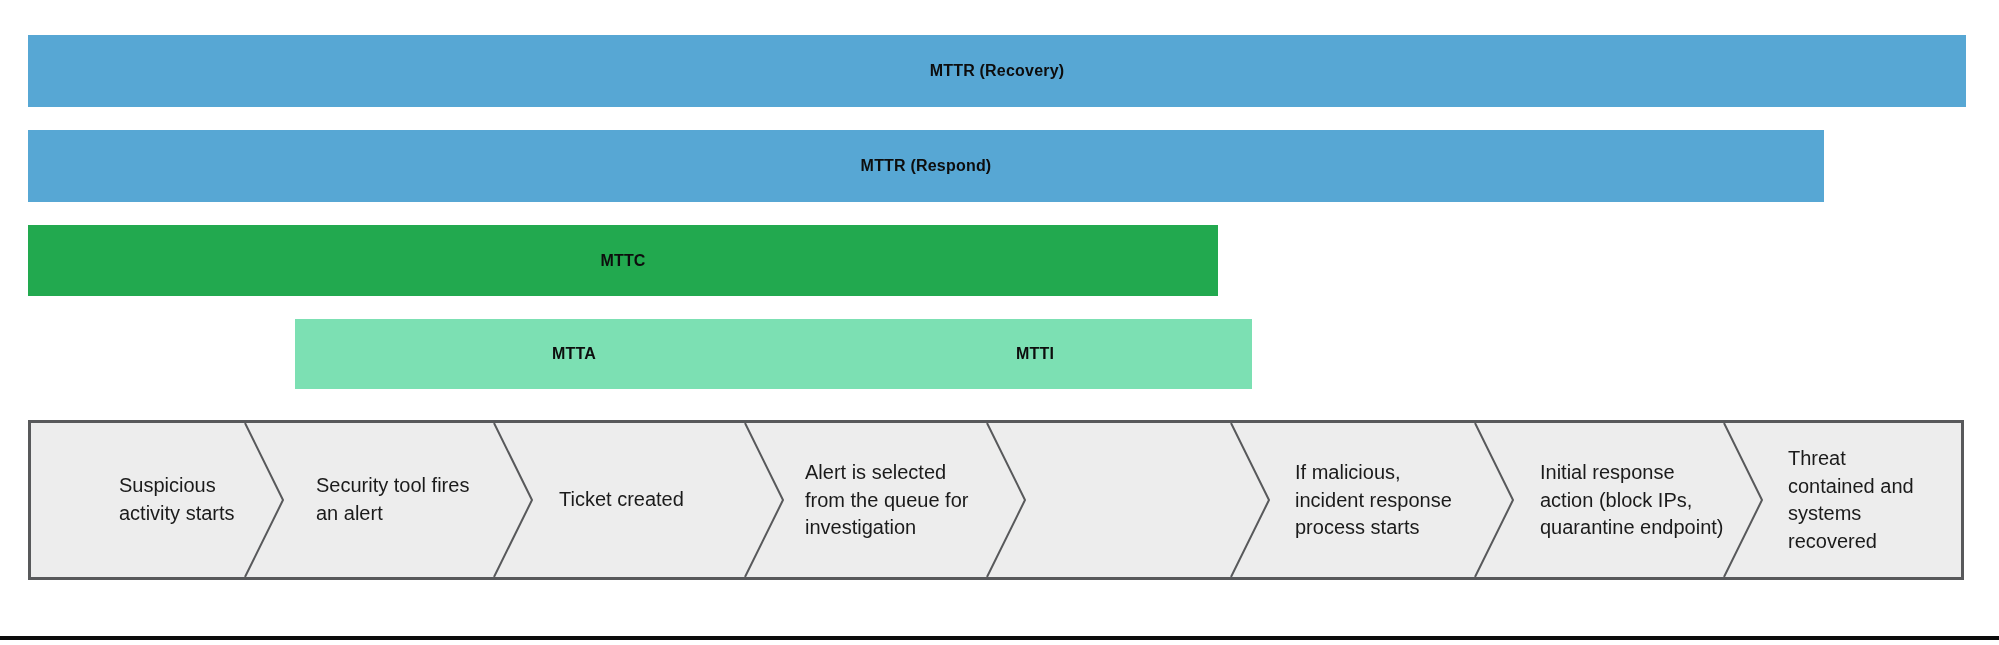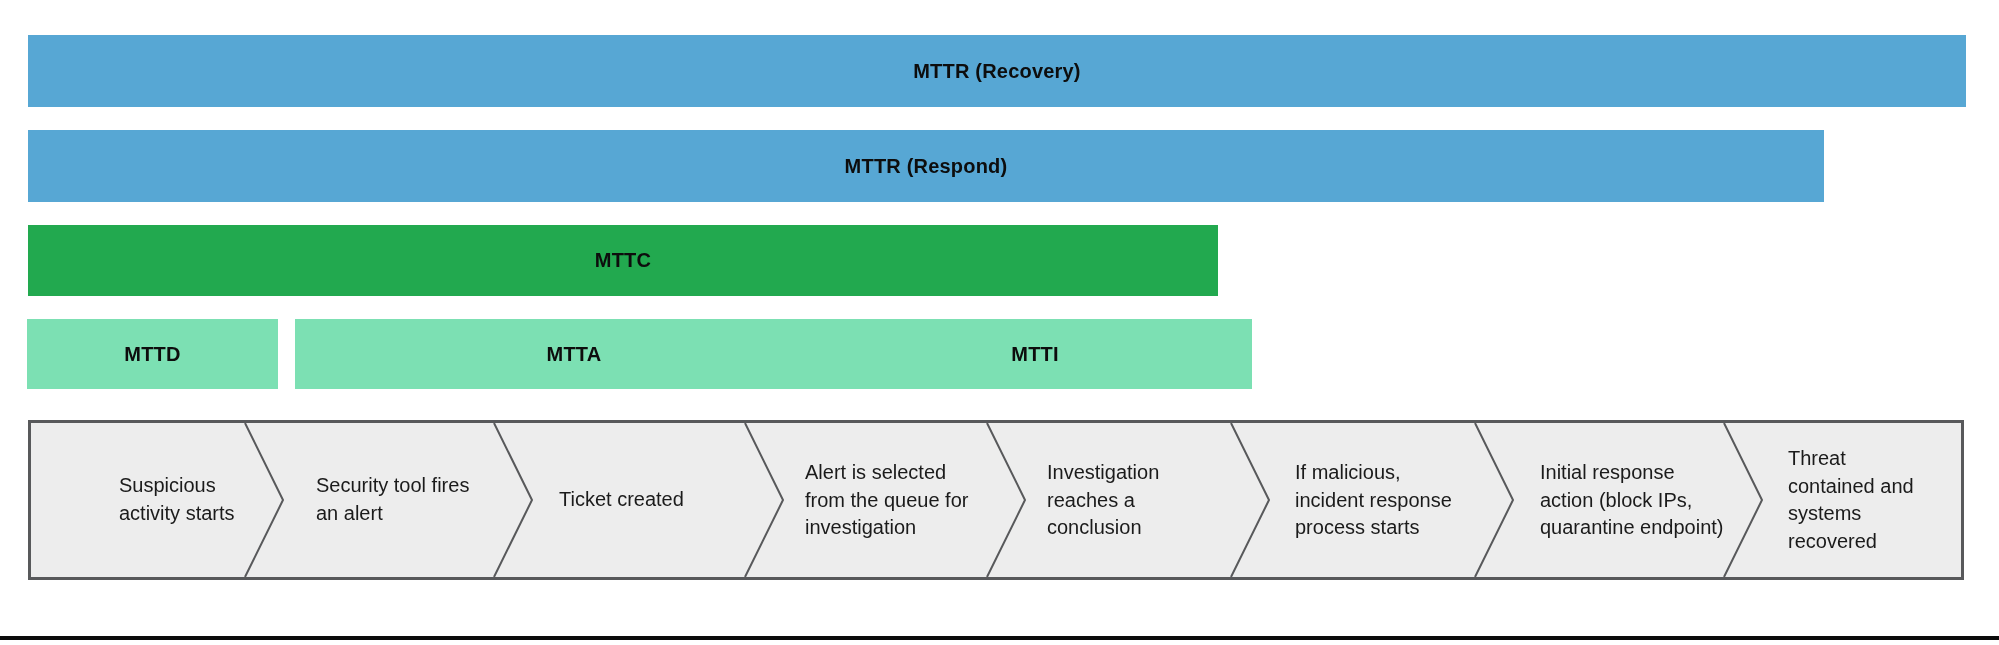--- a/index.html
+++ b/index.html
@@ -14,21 +14,21 @@
     height: 645px;
     background: #ffffff;
     overflow: hidden;
   }
   .bar {
     position: absolute;
     display: flex;
     align-items: center;
     justify-content: center;
     font-weight: 700;
-    font-size: 20px;
+    font-size: 16px;
     color: #0d0d0d;
     letter-spacing: 0.2px;
   }
   .bar-recovery { left: 28px;  top: 35px;  width: 1938px; height: 72px; background: #57a7d4; }
   .bar-respond  { left: 28px;  top: 130px; width: 1796px; height: 72px; background: #57a7d4; }
   .bar-mttc     { left: 28px;  top: 225px; width: 1190px; height: 71px; background: #22a94f; }
   .bar-mttd     { left: 27px;  top: 319px; width: 251px;  height: 70px; background: #7ce0b3; }
   .bar-mtta     { left: 295px; top: 319px; width: 470px;  height: 70px; background: #7ce0b3; padding-left: 44px; }
   .bar-mtti     { left: 784px; top: 319px; width: 434px;  height: 70px; background: #7ce0b3; padding-left: 34px; }
 
@@ -84,23 +84,20 @@
   </div>
 
   <div class="bar bar-respond">
     <span>MTTR (Respond)</span>
   </div>
 
   <div class="bar bar-mttc">
     <span>MTTC</span>
   </div>
 
-  <div class="bar bar-mttd">
-    <span>MTTD</span>
-  </div>
 
   <div class="bar bar-mtta">
     <span>MTTA</span>
   </div>
 
   <div class="bar bar-mtti">
     <span>MTTI</span>
   </div>
 
   <div class="band">
@@ -111,21 +108,20 @@
       <polyline points="956,0 994,77 956,154" fill="none" stroke="#58595b" stroke-width="2"></polyline>
       <polyline points="1200,0 1238,77 1200,154" fill="none" stroke="#58595b" stroke-width="2"></polyline>
       <polyline points="1444,0 1482,77 1444,154" fill="none" stroke="#58595b" stroke-width="2"></polyline>
       <polyline points="1693,0 1731,77 1693,154" fill="none" stroke="#58595b" stroke-width="2"></polyline>
     </svg>
 
     <div class="step step-0">Suspicious activity starts</div>
     <div class="step step-1">Security tool fires an alert</div>
     <div class="step step-3">Alert is selected from the queue for investigation</div>
     <div class="step step-2">Ticket created</div>
-    <div class="step step-4">Investigation reaches a conclusion</div>
     <div class="step step-5">If malicious, incident response process starts</div>
     <div class="step step-6">Initial response action (block IPs, quarantine endpoint)</div>
     <div class="step step-7">Threat contained and systems recovered</div>
   </div>
 
   <div class="bottom-rule"></div>
 
 </div>
 
 </body></html>

